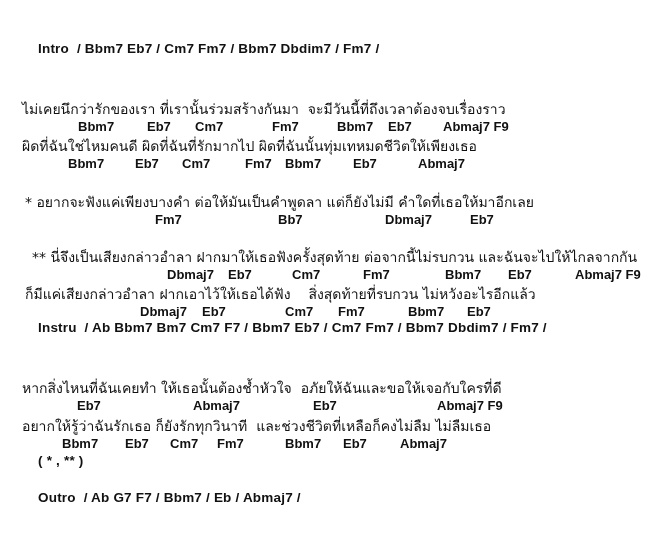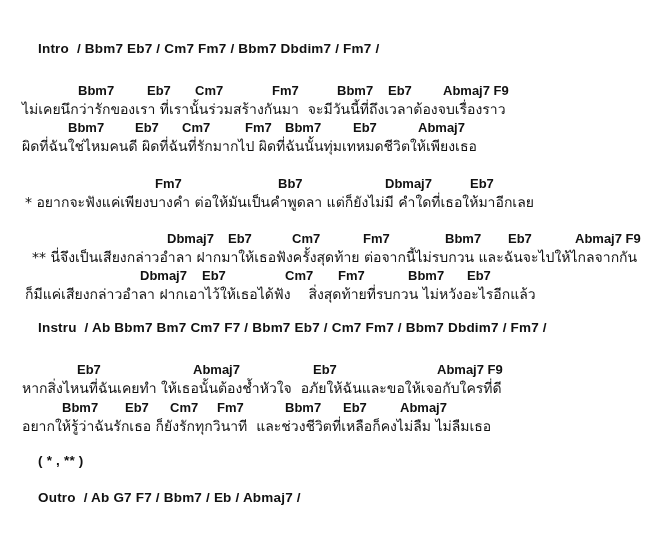--- a/index.html
+++ b/index.html
@@ -11,21 +11,21 @@
     font-family:"Liberation Sans", sans-serif;
     color:#111111;
   }
   .line{position:absolute;left:0;width:670px;white-space:pre;}
   .line.section{
     font-weight:bold;
     font-size:13.5px;
     letter-spacing:0.2px;
     font-family:"Liberation Sans", sans-serif;
   }
-  .line.chords{height:16px;}
+  .line.chords{height:16px;margin-top:36px;}
   .chord{
     position:absolute;top:0;
     font-weight:bold;
     font-size:13px;
     white-space:pre;
     font-family:"Liberation Sans", sans-serif;
   }
   .line.lyric{
     font-size:14px;
     font-family:"DejaVu Sans","Liberation Sans", sans-serif;

